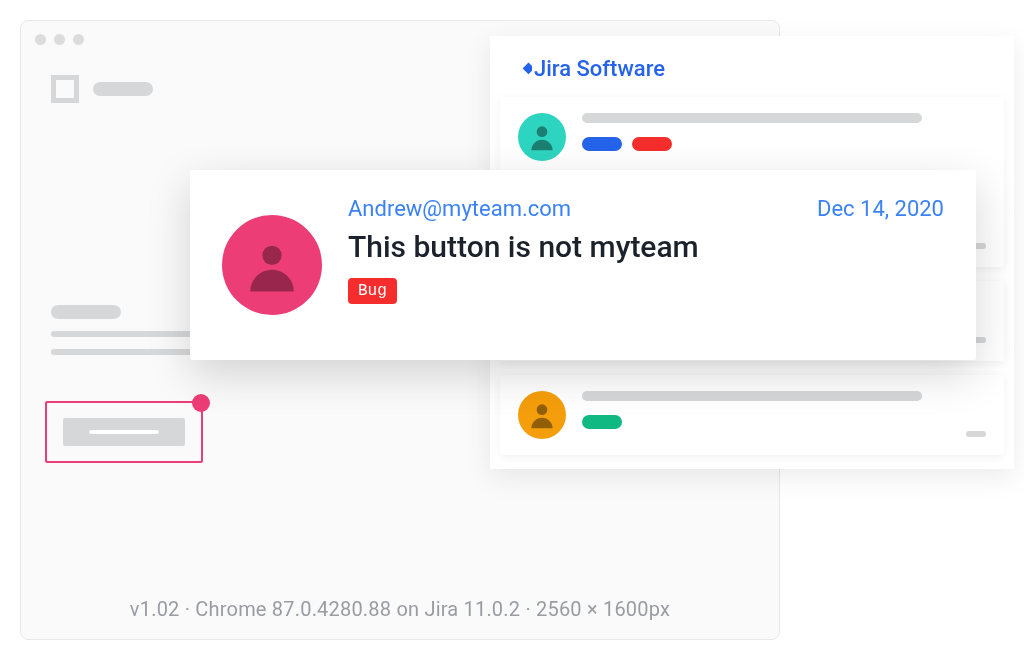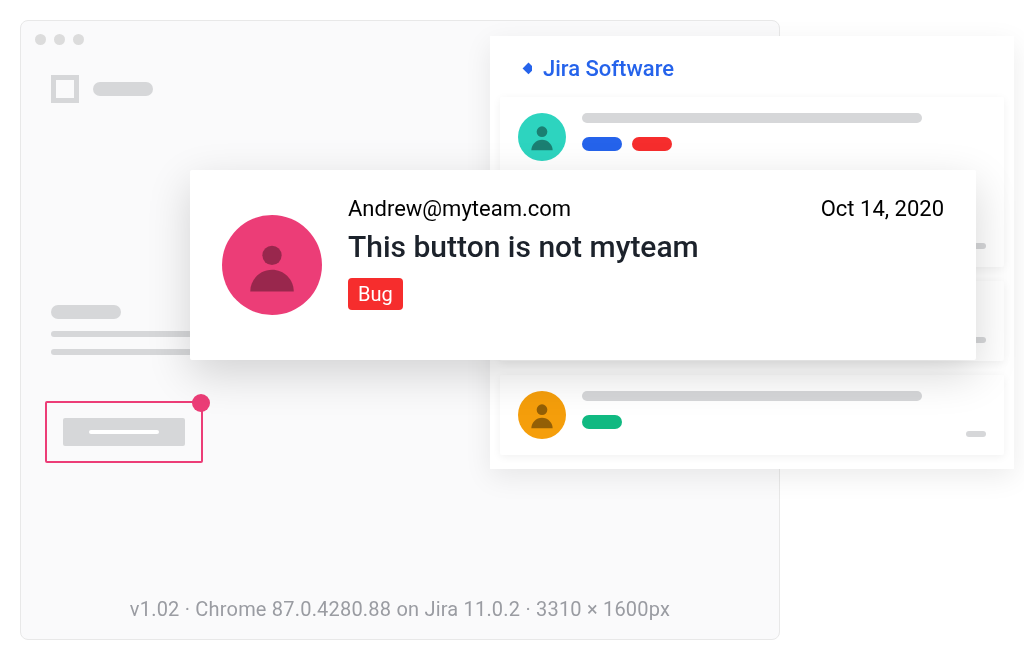--- a/index.html
+++ b/index.html
@@ -128,21 +128,21 @@
       right: 10px;
       top: 36px;
       width: 524px;
       background: #ffffff;
       padding-top: 14px;
       box-shadow: 0 8px 26px rgba(0,0,0,0.08);
     }
     .jira-header {
       display: flex;
       align-items: center;
-      gap: 11px;
+      gap: 2px;
       padding: 6px 22px 16px 22px;
     }
     .jira-title {
       color: #2563eb;
       font-size: 22px;
       font-weight: 500;
     }
     .jira-icon {
       width: 20px;
       height: 20px;
@@ -207,37 +207,38 @@
       width: 100px;
       height: 100px;
       border-radius: 50%;
       flex-shrink: 0;
       align-self: center;
     }
     .feature-body { flex: 1; }
     .feature-top {
       display: flex;
       justify-content: space-between;
-      color: #000000;
+      color: #3b82f6;
       font-size: 22px;
       margin-bottom: 8px;
     }
     .feature-title {
       color: #1c222b;
       font-size: 30px;
       font-weight: 500;
       margin-bottom: 14px;
     }
     .tag-bug {
       display: inline-block;
       background: #f62d2d;
       color: #ffffff;
-      font-size: 20px;
+      font-size: 16px;
       padding: 4px 10px;
       border-radius: 4px;
+      font-family: Liberation Mono, monospace;
     }
 
     
     .av-teal { background: #2dd4bf; }
     .av-pink { background: #ec3d77; }
     .av-blue { background: #3b82f6; }
     .av-amber { background: #f59e0b; }
     .av-face {
       display:flex; align-items:center; justify-content:center;
       color: rgba(255,255,255,0.92); font-size: 18px;
@@ -268,21 +269,21 @@
       <div class="selected-btn-inner"></div>
     </div>
     <div class="pink-dot"></div>
   </div>
 
   <div class="footer-meta">
     <span>v1.02</span>
     <span> · </span>
     <span>Chrome 87.0.4280.88 on Jira 11.0.2</span>
     <span> · </span>
-    <span>3310 × 1600px</span>
+    <span>2560 × 1600px</span>
   </div>
 </div>
 
 <div class="jira-panel">
   <div class="jira-header">
     <span class="jira-icon">
       <svg viewBox="0 0 24 24" width="20" height="20">
         <rect x="12" y="1" width="10" height="10" transform="rotate(45 12 12)" fill="#2563eb"></rect>
       </svg>
     </span>
@@ -343,18 +344,18 @@
 <div class="feature-card">
   <div class="feature-avatar av-pink av-face">
     <svg viewBox="0 0 24 24" width="58" height="58" fill="rgba(0,0,0,0.35)">
         <circle cx="12" cy="8" r="4"></circle>
         <path d="M3 23c0-5 4-9 9-9s9 4 9 9"></path>
       </svg>
   </div>
   <div class="feature-body">
     <div class="feature-top">
       <span>Andrew@myteam.com</span>
-      <span>Oct 14, 2020</span>
+      <span>Dec 14, 2020</span>
     </div>
     <div class="feature-title">This button is not myteam</div>
     <span class="tag-bug">Bug</span>
   </div>
 </div>
 
 </body></html>

